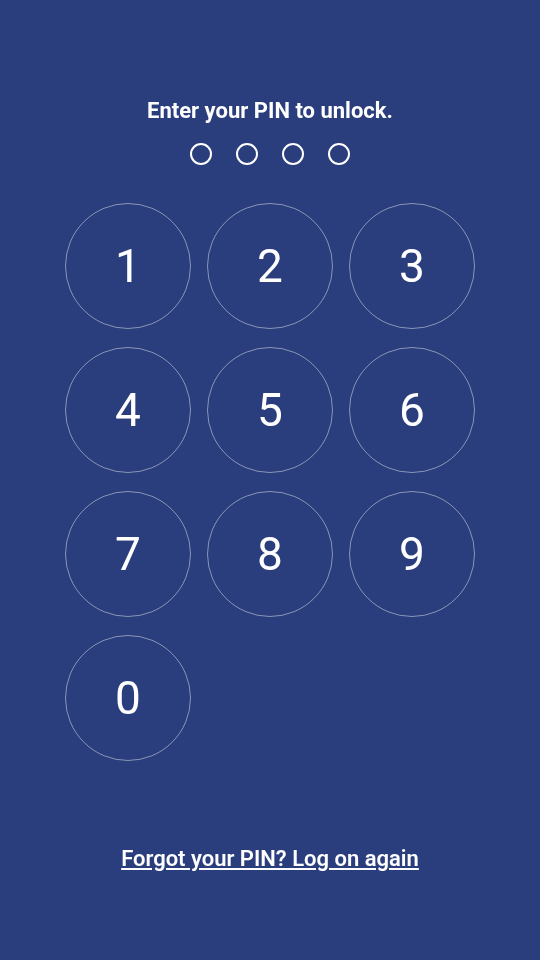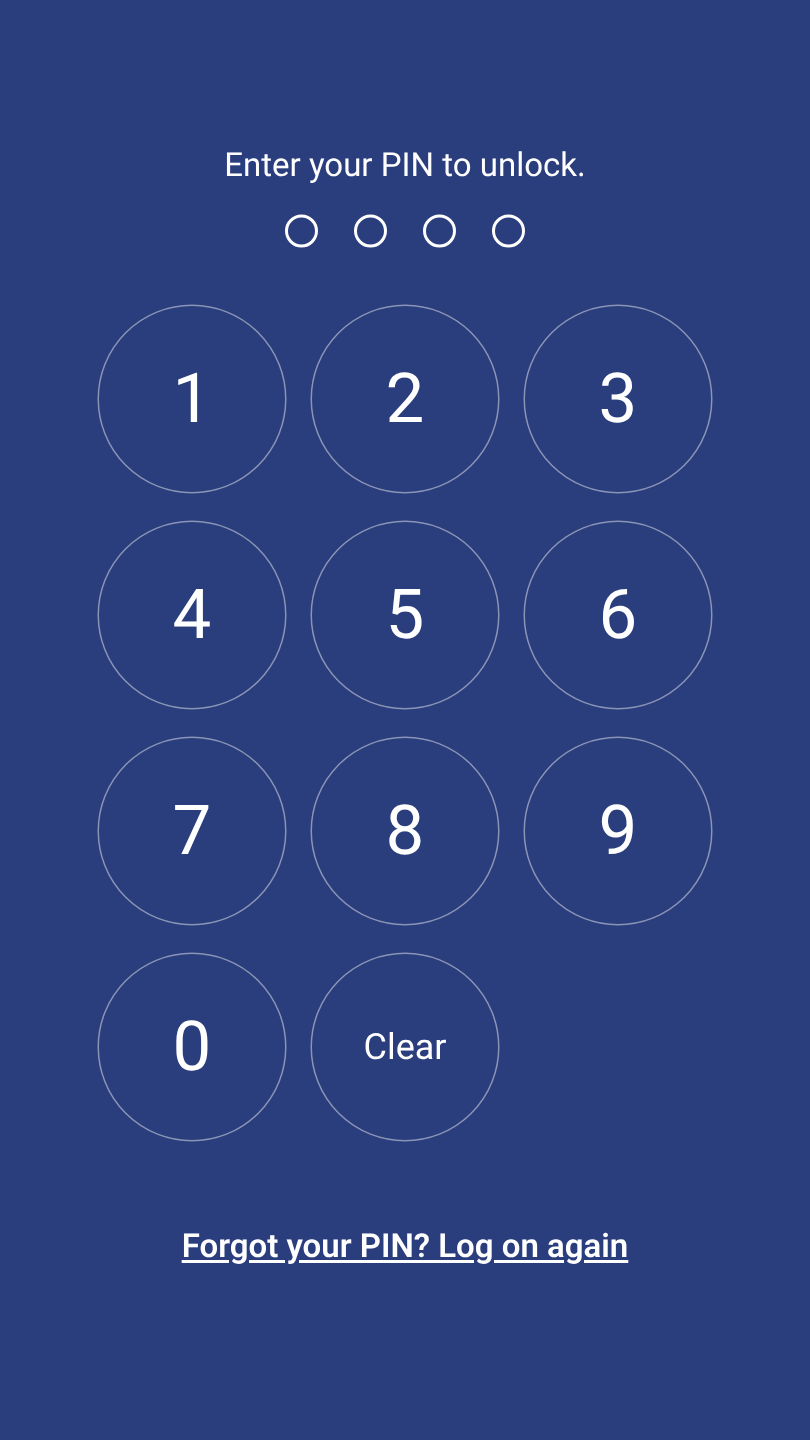--- a/index.html
+++ b/index.html
@@ -14,21 +14,21 @@
       font-family: -apple-system, BlinkMacSystemFont, 'Segoe UI', Roboto, sans-serif;
       color: #ffffff;
       display: flex;
       flex-direction: column;
       align-items: center;
       overflow: hidden;
     }
     .prompt {
       margin-top: 98px;
       font-size: 22px;
-      font-weight: 400;
+      font-weight: 700;
       text-align: center;
     }
     .pin-dots {
       margin-top: 20px;
       display: flex;
       gap: 24px;
       justify-content: center;
     }
     .pin-dot {
       width: 22px;
@@ -55,21 +55,21 @@
       display: flex;
       align-items: center;
       justify-content: center;
       cursor: pointer;
       font-family: inherit;
     }
     .key.small-text {
       font-size: 24px;
     }
     .forgot-link {
-      margin-top: 58px;
+      margin-top: 85px;
       font-size: 22px;
       font-weight: 600;
       text-decoration: underline;
       color: #ffffff;
       cursor: pointer;
       text-align: center;
     }
   </style>
 </head>
 <body>
@@ -87,16 +87,15 @@
   <button class="key">1</button>
   <button class="key">2</button>
   <button class="key">3</button>
   <button class="key">4</button>
   <button class="key">5</button>
   <button class="key">6</button>
   <button class="key">7</button>
   <button class="key">8</button>
   <button class="key">9</button>
   <button class="key">0</button>
-  <button class="key small-text">Clear</button>
 </div>
 
 <a class="forgot-link">Forgot your PIN? Log on again</a>
 
 </body></html>

